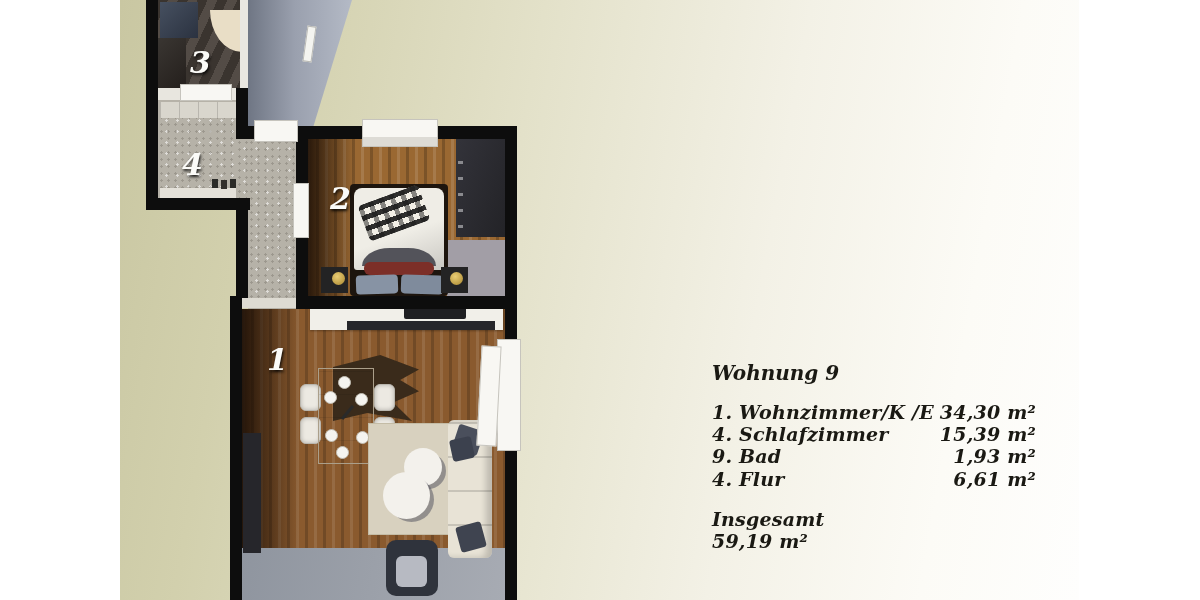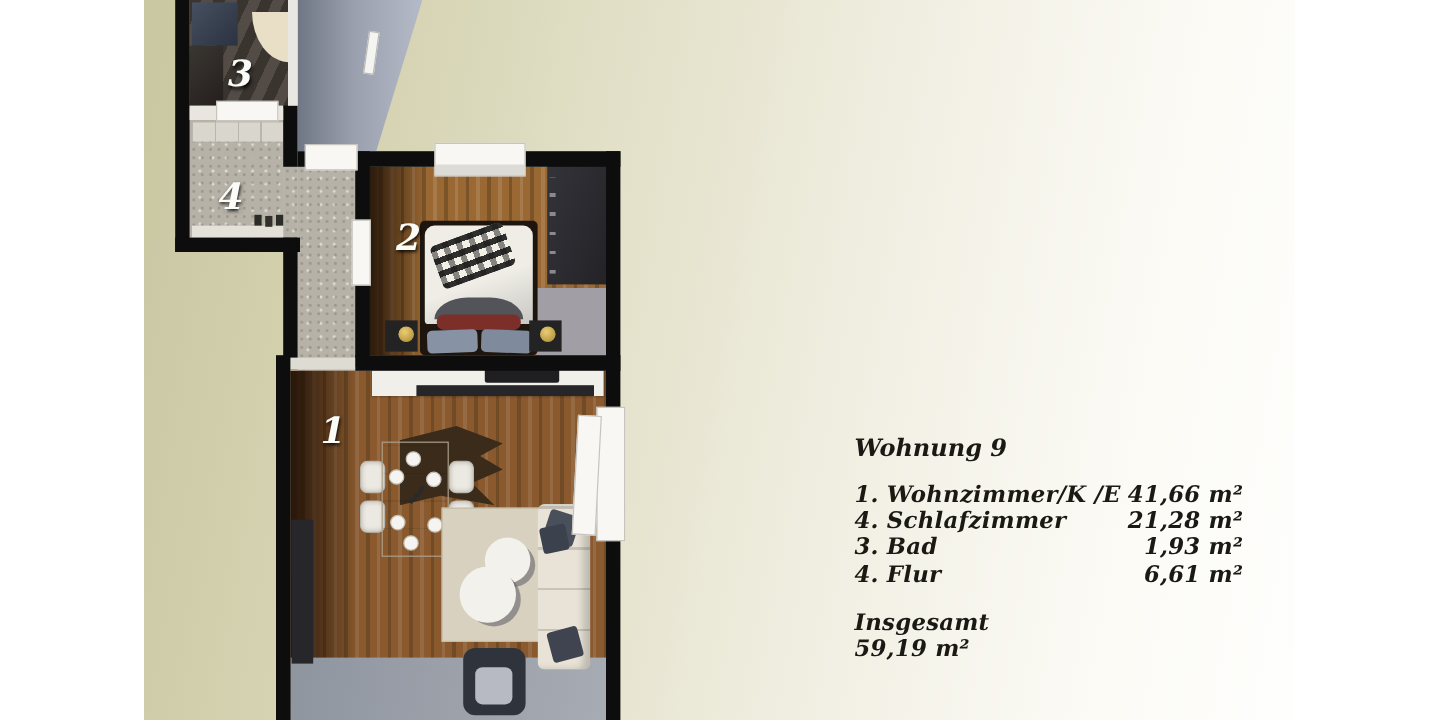--- a/index.html
+++ b/index.html
@@ -133,28 +133,28 @@
 
   <div class="abs room-label" style="left:267px;top:345px;">1</div>
   <div class="abs room-label" style="left:330px;top:184px;">2</div>
   <div class="abs room-label" style="left:190px;top:48px;">3</div>
   <div class="abs room-label" style="left:182px;top:150px;">4</div>
 
   <div class="abs legend">
     <div class="title">Wohnung 9</div>
     <div class="row" style="top:56px;">
       <span>1. Wohnzimmer/K /E</span>
-      <span>41,66 m²</span>
+      <span>34,30 m²</span>
     </div>
     <div class="row" style="top:78px;">
       <span>4. Schlafzimmer</span>
-      <span>21,28 m²</span>
+      <span>15,39 m²</span>
     </div>
     <div class="row" style="top:100px;">
-      <span>3. Bad</span>
+      <span>9. Bad</span>
       <span>1,93 m²</span>
     </div>
     <div class="row" style="top:123px;">
       <span>4. Flur</span>
       <span>6,61 m²</span>
     </div>
     <div class="row" style="top:163px;flex-direction:column;">
       <span>Insgesamt</span>
       <span>59,19 m²</span>
     </div>

